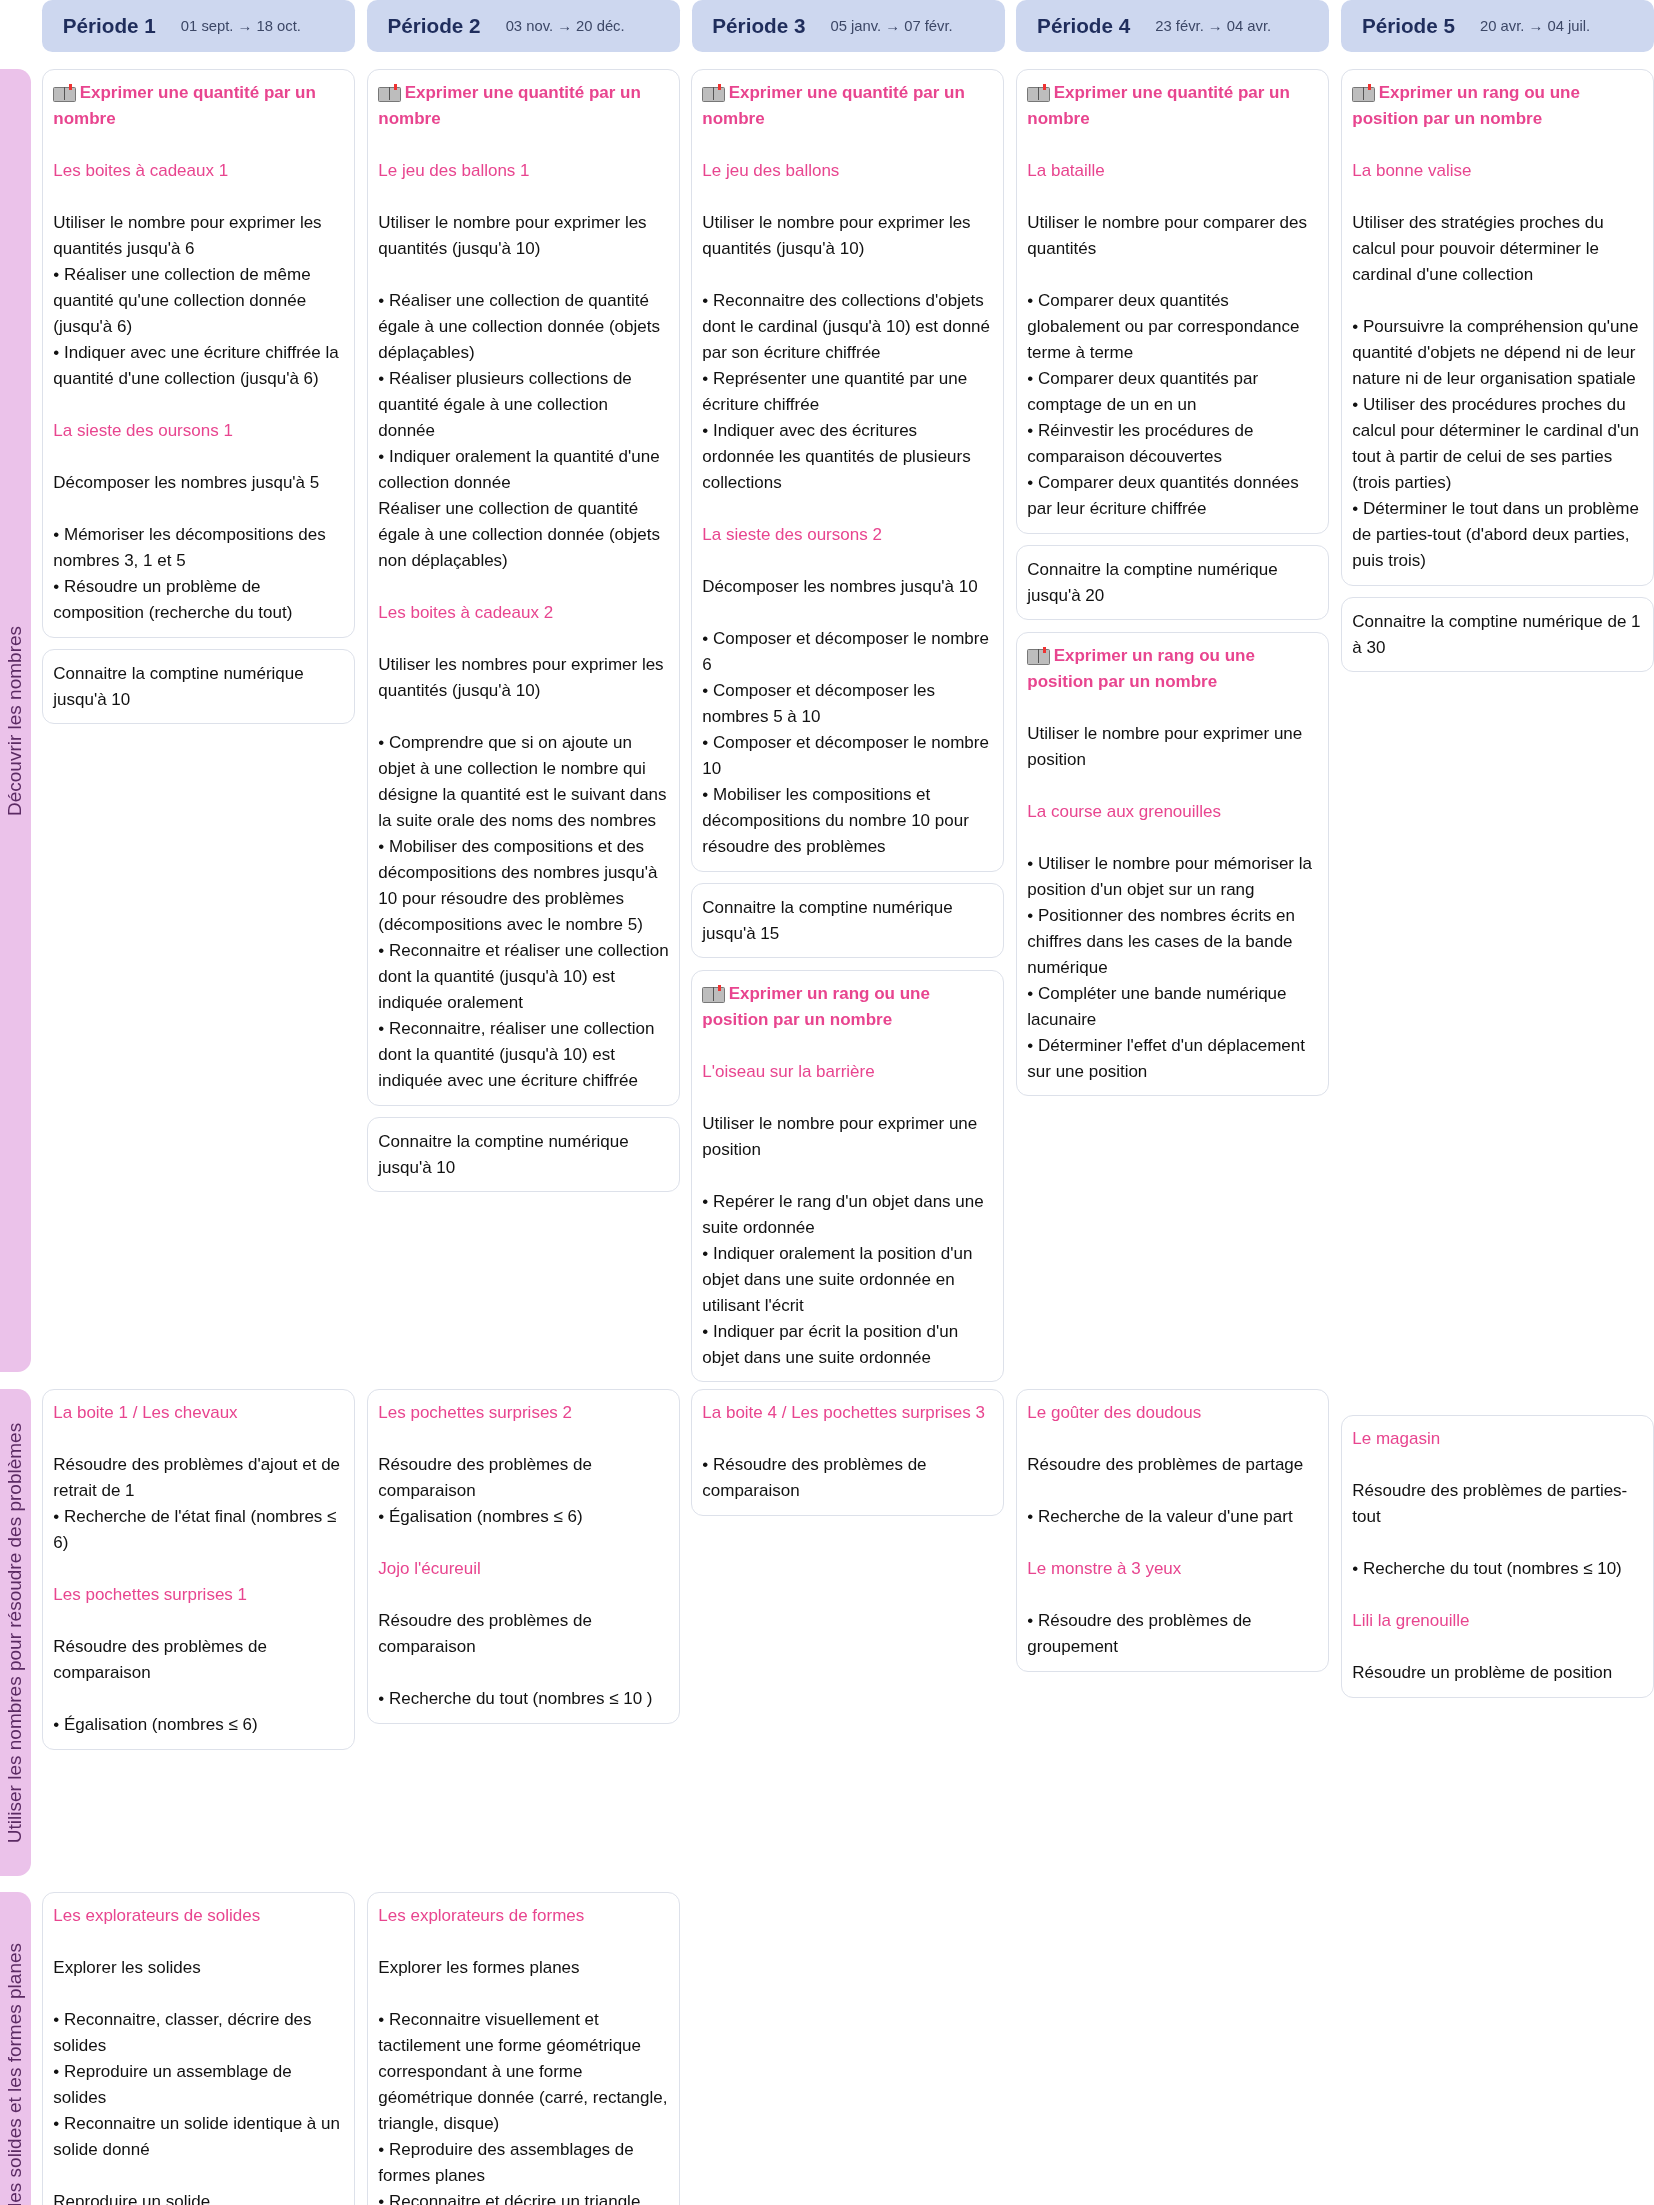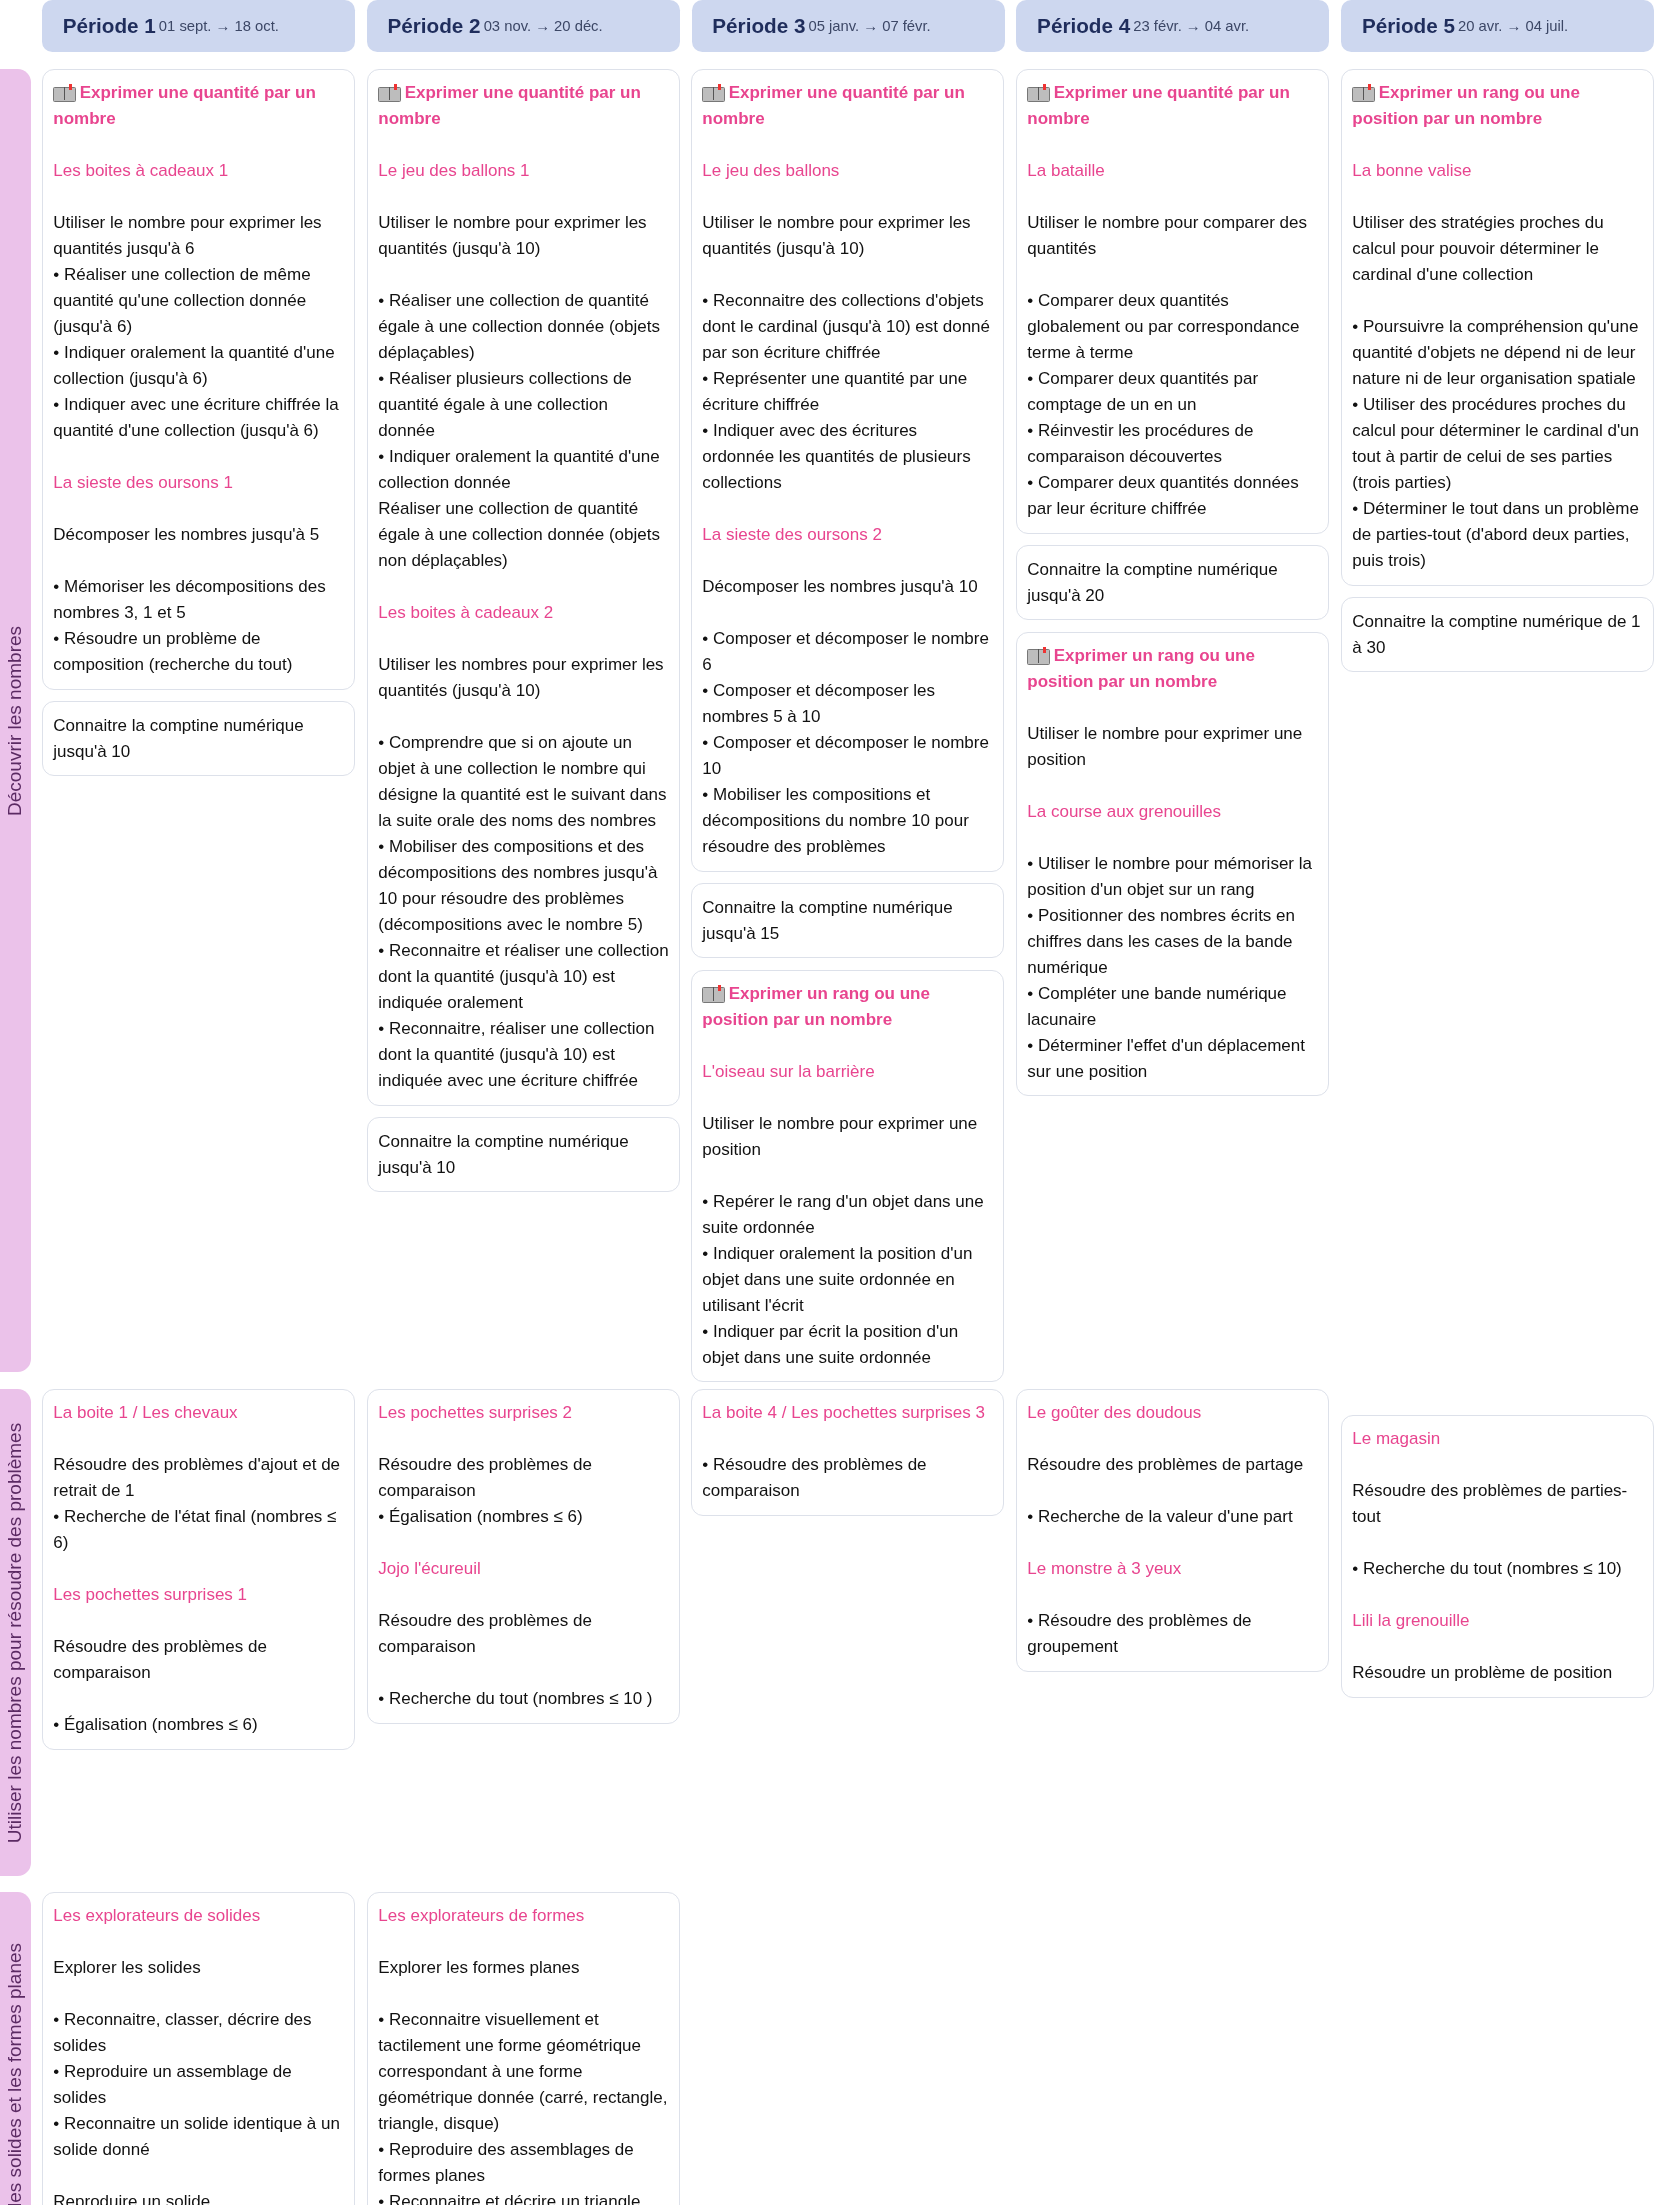--- a/index.html
+++ b/index.html
@@ -1,18 +1,18 @@
 <!DOCTYPE html>
 <html style="font-size:11.8px"><head>
 <meta charset="utf-8">
 <style>
   html, body { margin:0; padding:0; background:#ffffff; }
   body { width:1654px; height:2205px; overflow:hidden; position:relative; font-family:"Liberation Sans", sans-serif; color:#111; }
   .header-row { position:absolute; top:0; left:42px; display:flex; gap:11.8px; }
-  .period-header { width:313px; height:52px; background:#cdd7ef; border-radius:0 0 10.3px 10.3px; border-top-left-radius:10.3px; border-top-right-radius:10.3px; box-sizing:border-box; padding:0 20.7px; display:flex; align-items:center; gap:3px; }
+  .period-header { width:313px; height:52px; background:#cdd7ef; border-radius:0 0 10.3px 10.3px; border-top-left-radius:10.3px; border-top-right-radius:10.3px; box-sizing:border-box; padding:0 20.7px; display:flex; align-items:center; gap:25px; }
   .period-title { font-weight:bold; font-size:20.7px; color:#1f2d5c; }
   .period-dates { font-size:14.8px; color:#3c4766; }
   .row-label { position:absolute; left:0; width:31px; background:#ebc2ea; border-radius:0 13.3px 13.3px 0; display:flex; align-items:center; justify-content:center; overflow:hidden; }
   .row-label span { transform:rotate(-90deg); white-space:nowrap; font-size:19px; color:#5b2a63; }
   .col { position:absolute; width:313px; display:flex; flex-direction:column; gap:11.8px; }
   .card { background:#fff; border:1.5px solid #dde1ea; border-radius:12px; box-sizing:border-box; padding:10.3px 10.3px 10.3px 10.3px; font-size:17px; line-height:26px; }
   .card .pink { color:#e8458f; }
   .card .bold-pink { color:#e8458f; font-weight:bold; }
   .card .gap { height:26px; }
   .book { display:inline-block; width:22px; height:16px; position:relative; vertical-align:-2.2px; margin-right:4.4px; }
@@ -57,21 +57,20 @@
 </div>
 
 <div class="col" style="left:42px;top:69px;">
   <div class="card">
     <div class="bold-pink"><span class="book"><i></i></span><span>Exprimer une quantité par un nombre</span></div>
     <div class="gap"></div>
     <div class="pink">Les boites à cadeaux 1</div>
     <div class="gap"></div>
     <div>Utiliser le nombre pour exprimer les quantités jusqu'à 6</div>
     <div>• Réaliser une collection de même quantité qu'une collection donnée (jusqu'à 6)</div>
-    <div>• Indiquer oralement la quantité d'une collection (jusqu'à 6)</div>
     <div>• Indiquer avec une écriture chiffrée la quantité d'une collection (jusqu'à 6)</div>
     <div class="gap"></div>
     <div class="pink">La sieste des oursons 1</div>
     <div class="gap"></div>
     <div>Décomposer les nombres jusqu'à 5</div>
     <div class="gap"></div>
     <div>• Mémoriser les décompositions des nombres 3, 1 et 5</div>
     <div>• Résoudre un problème de composition (recherche du tout)</div>
   </div>
   <div class="card">

